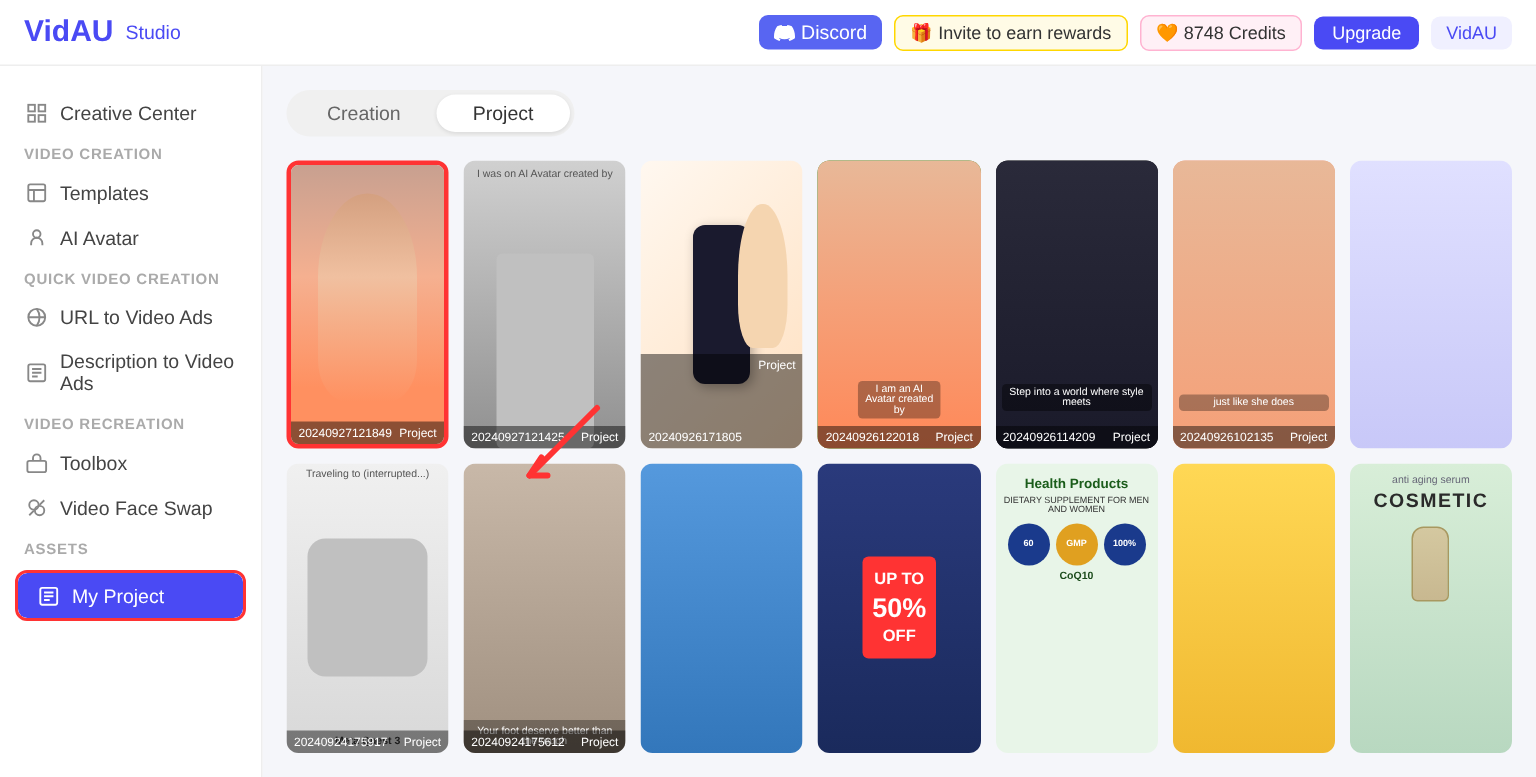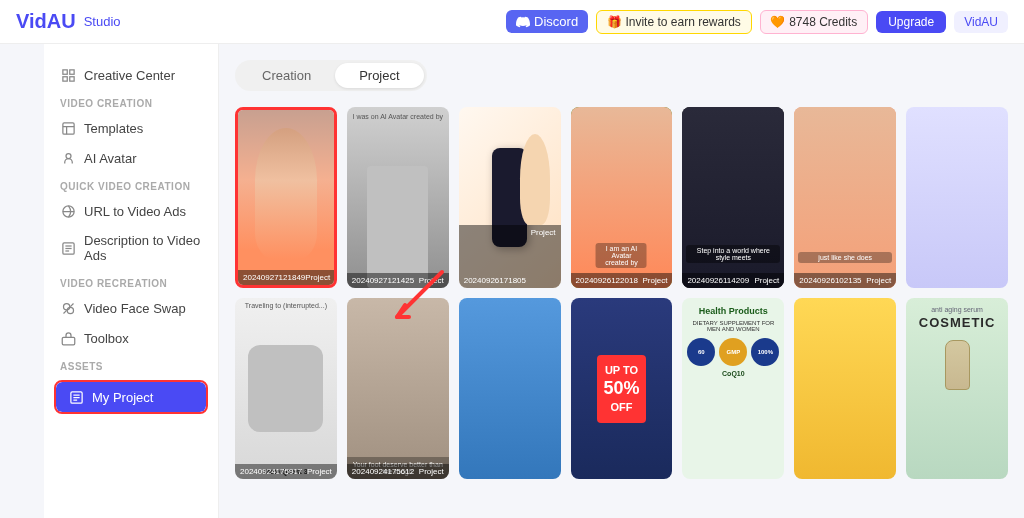--- a/index.html
+++ b/index.html
@@ -20,21 +20,21 @@
     .credits-badge { background: #fff0f6; border: 1px solid #ffb3d1; border-radius: 6px; padding: 4px 10px; font-size: 12px; color: #333; }
     .upgrade-btn { background: #4a4af4; color: #fff; border: none; border-radius: 6px; padding: 4px 12px; font-size: 12px; cursor: pointer; }
     .user-badge { background: #f0f0ff; border-radius: 6px; padding: 4px 10px; font-size: 12px; color: #4a4af4; }
 
     
     .app-layout { display: flex; margin-top: 44px; height: calc(100vh - 44px); }
 
     
     .sidebar {
       width: 175px; background: #fff; border-right: 1px solid #eee;
-      padding: 16px 0; flex-shrink: 0; overflow-y: auto; margin-left: 44px;
+      padding: 16px 0; flex-shrink: 0; overflow-y: auto;
     }
     .sidebar-section-label {
       font-size: 10px; color: #aaa; font-weight: 600; text-transform: uppercase;
       padding: 8px 16px 4px; letter-spacing: 0.5px;
     }
     .sidebar-item {
       display: flex; align-items: center; gap: 8px;
       padding: 7px 16px; cursor: pointer; color: #444; font-size: 13px;
       border-radius: 0;
     }
@@ -155,36 +155,36 @@
           </svg>
       </span>
       <span>Description to Video Ads</span>
     </div>
 
     <div class="sidebar-section-label">Video Recreation</div>
 
     <div class="sidebar-item">
       <span class="item-icon">
         <svg width="15" height="15" viewBox="0 0 24 24" fill="none" stroke="#888" stroke-width="2">
+            <rect x="2" y="10" width="20" height="12" rx="2"></rect>
+            <path d="M8 10V7a4 4 0 0 1 8 0v3"></path>
+          </svg>
+      </span>
+      <span>Toolbox</span>
+    </div>
+
+    <div class="sidebar-item">
+      <span class="item-icon">
+        <svg width="15" height="15" viewBox="0 0 24 24" fill="none" stroke="#888" stroke-width="2">
             <circle cx="9" cy="9" r="5"></circle>
             <circle cx="15" cy="15" r="5"></circle>
             <path d="M4 20l5-5M20 4l-5 5"></path>
           </svg>
       </span>
       <span>Video Face Swap</span>
-    </div>
-
-    <div class="sidebar-item">
-      <span class="item-icon">
-        <svg width="15" height="15" viewBox="0 0 24 24" fill="none" stroke="#888" stroke-width="2">
-            <rect x="2" y="10" width="20" height="12" rx="2"></rect>
-            <path d="M8 10V7a4 4 0 0 1 8 0v3"></path>
-          </svg>
-      </span>
-      <span>Toolbox</span>
     </div>
 
     <div class="sidebar-section-label">Assets</div>
 
     <div style="border: 2px solid #ff3333; margin: 4px 10px; border-radius: 8px; overflow:hidden;">
       <div class="sidebar-item" style="background:#4a4af4; color:#fff; margin:0; border-radius:6px; padding: 7px 12px;">
         <span class="item-icon">
           <svg width="15" height="15" viewBox="0 0 24 24" fill="none" stroke="#fff" stroke-width="2">
               <rect x="3" y="3" width="18" height="18" rx="2"></rect>
               <line x1="7" y1="8" x2="17" y2="8"></line>

